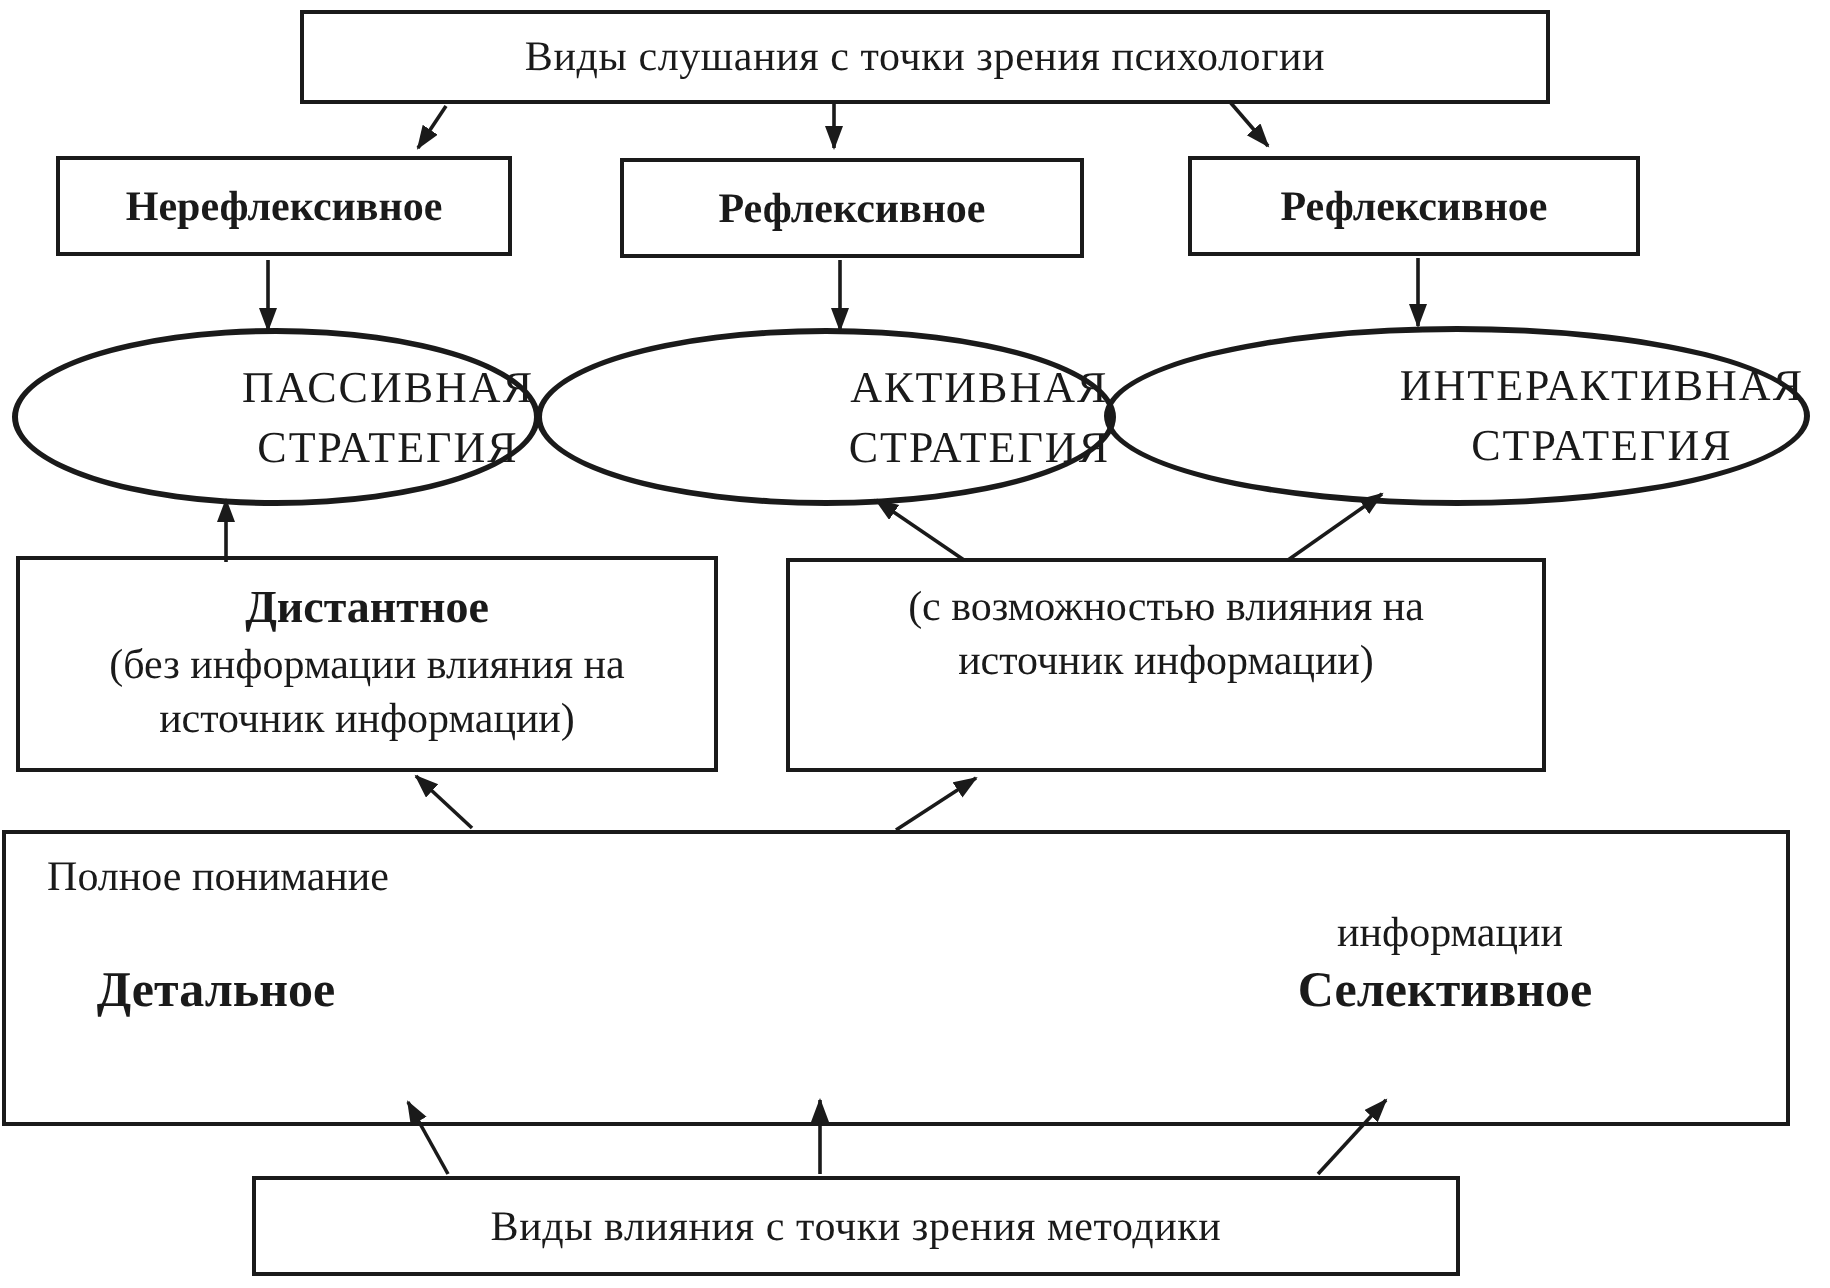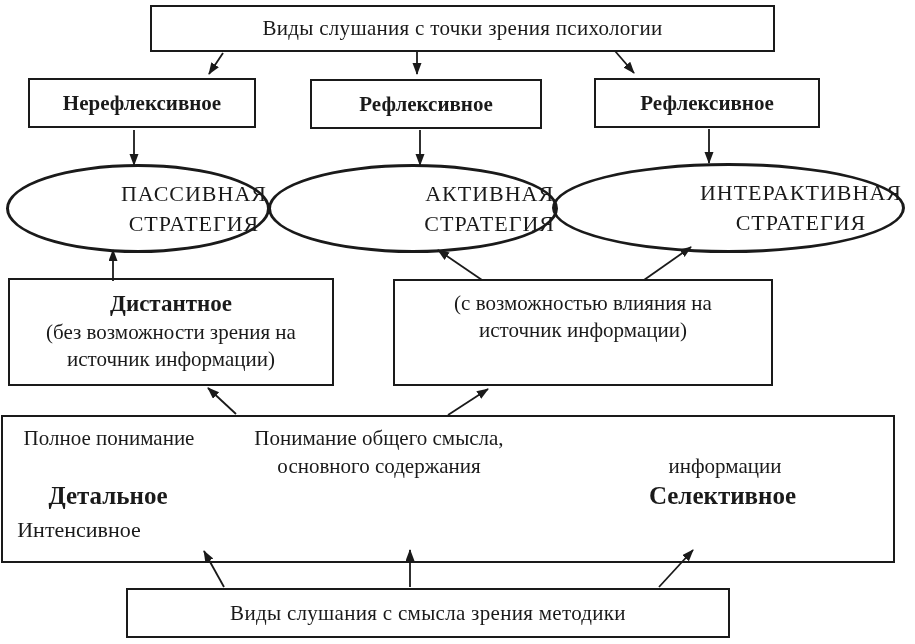--- a/index.html
+++ b/index.html
@@ -118,46 +118,41 @@
       <span>СТРАТЕГИЯ</span>
     </div>
   </div>
   <div class="ellipse" style="left:552px; top:163px; width:353px; height:90px;">
     <div>
       <span>ИНТЕРАКТИВНАЯ</span><br>
       <span>СТРАТЕГИЯ</span>
     </div>
   </div>
 
-  <div class="mid-box" style="left:8px; top:278px; width:326px; height:108px;">
+  <div class="mid-box" style="left:8px; top:278px; width:351px; height:108px;">
     <div class="mid-title">Дистантное</div>
-    <div class="mid-note">(без возможности зрения на</div>
+    <div class="mid-note">(без информации влияния на</div>
     <div class="mid-note">источник информации)</div>
   </div>
   <div class="mid-box" style="left:393px; top:279px; width:380px; height:107px;">
     <div class="mid-note">(с возможностью влияния на</div>
     <div class="mid-note">источник информации)</div>
   </div>
 
   <div class="big-panel" style="left:1px; top:415px; width:894px; height:148px;"></div>
 
   <div class="panel-text" style="left:6px; top:424px; width:206px;">Полное понимание</div>
 
-  <div class="panel-text" style="left:248px; top:424px; width:262px;">
-    <span>Понимание общего смысла,</span><br>
-    <span>основного содержания</span>
-  </div>
 
   <div class="panel-text" style="left:580px; top:424px; width:290px;">
     <br>
     <span>информации</span>
   </div>
 
   <div class="panel-text panel-type" style="left:28px; top:482px; width:160px;">Детальное</div>
   <div class="panel-text panel-type" style="left:630px; top:482px; width:185px;">Селективное</div>
 
-  <div class="panel-text panel-mode" style="left:0px; top:516px; width:158px;">Интенсивное</div>
 
   <div class="box title-box" style="left:126px; top:588px; width:604px; height:50px;">
-    <span>Виды слушания с смысла зрения методики</span>
+    <span>Виды влияния с точки зрения методики</span>
   </div>
 
 </div>
 
 </body></html>

